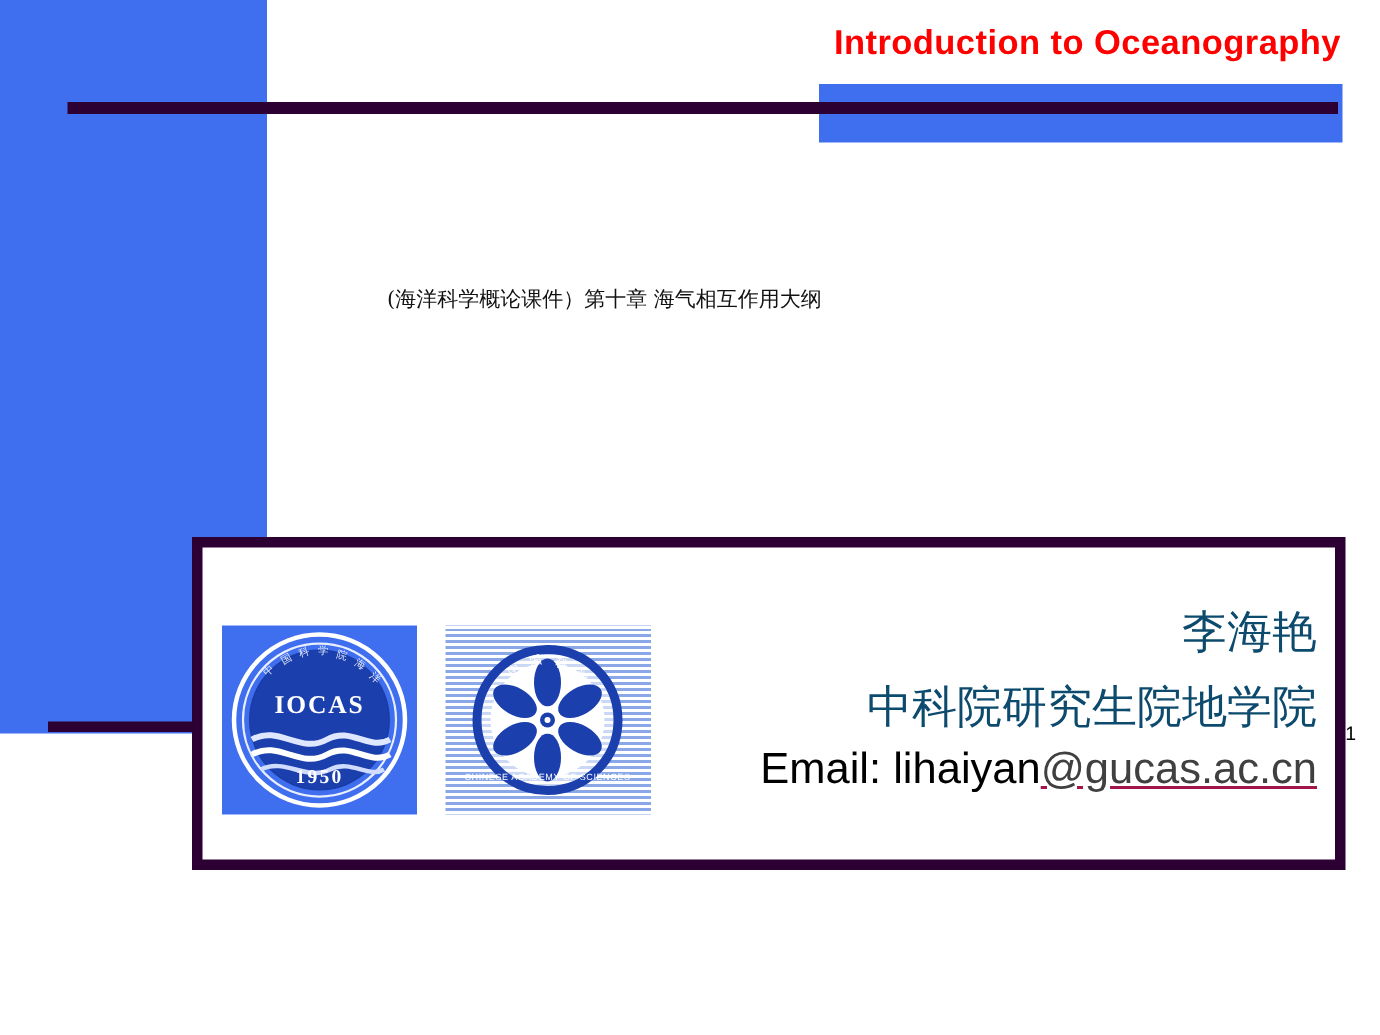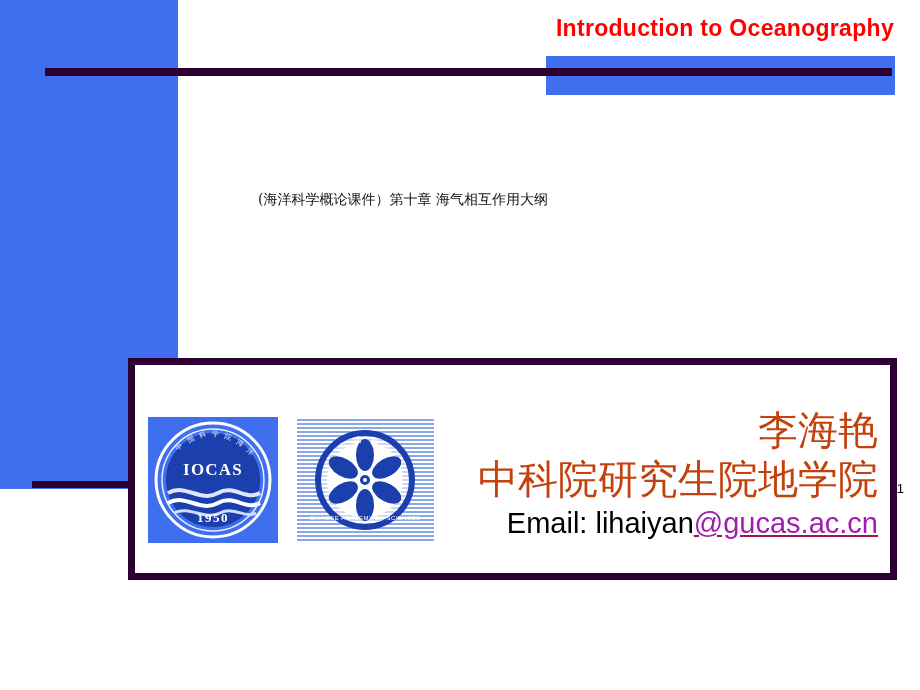--- a/index.html
+++ b/index.html
@@ -131,37 +131,37 @@
   
   .info {
     position: absolute;
     right: 12px;
     top: 42px;
     text-align: right;
     line-height: 1.18;
   }
   .info .name,
   .info .dept {
-    font-family: Liberation Serif, serif;
-    font-size: 40px;
-    color: #c2410c;
+    font-family: Liberation Mono, monospace;
+    font-size: 30px;
+    color: #0c4a6e;
     white-space: nowrap;
     display: block;
   }
-  .info .dept { margin-top: 2px; }
+  .info .dept { margin-top: 15px; }
   .info .email-line {
     display: block;
     margin-top: 3px;
     font-family: "Liberation Sans", sans-serif;
     font-size: 29px;
     color: #000000;
     white-space: nowrap;
   }
   .info .email-addr {
-    color: #a21caf;
+    color: #404040;
     text-decoration: underline;
     text-decoration-color: #a0154a;
   }
 
   
   .page-no {
     position: absolute;
     right: 16px;
     bottom: 8px;
     font-size: 13px;

